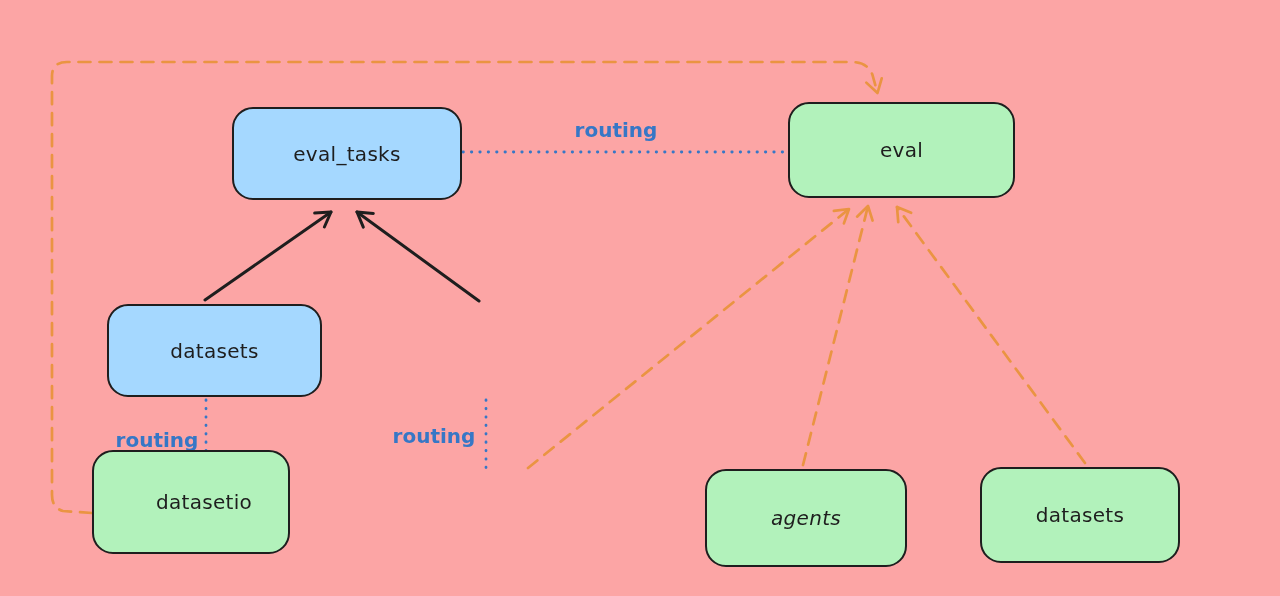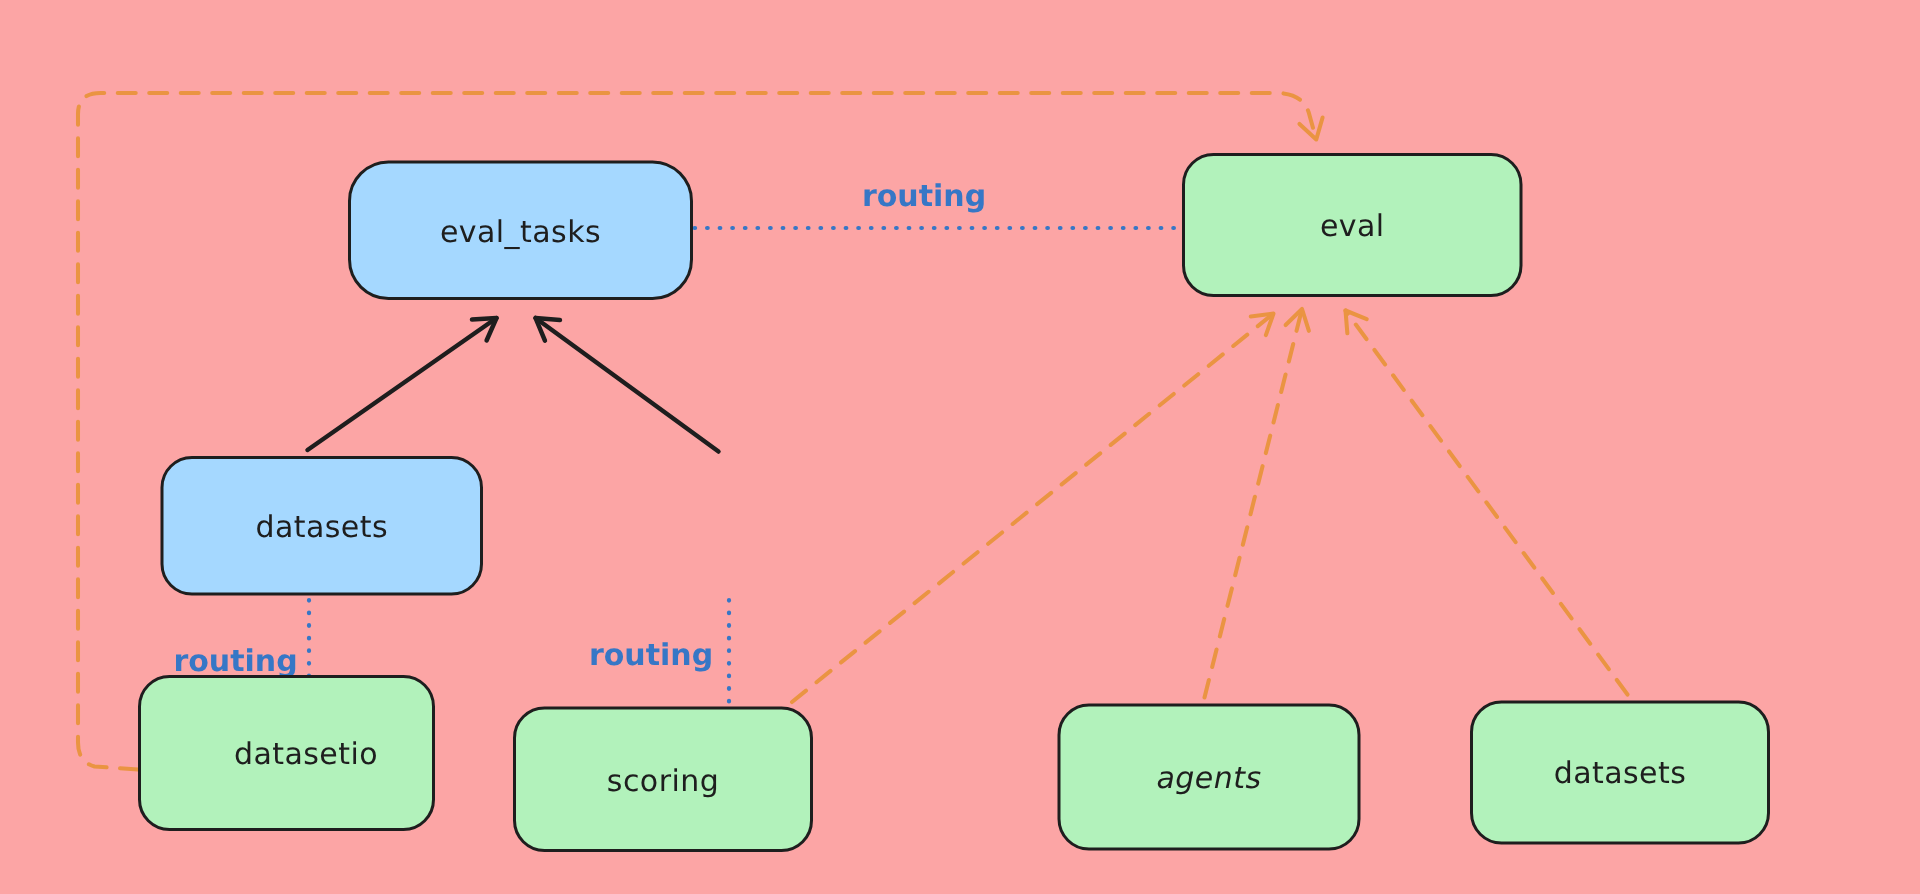--- a/index.html
+++ b/index.html
@@ -88,40 +88,37 @@
     <path class="edge-orange" d="M92 513 L63 511 Q52 508 52 495 L52 76 Q52 62 67 62 L851 62 Q868 62 872.5 75 L877.5 93" marker-end="url(#mo)" stroke="#ea9442"></path>
     <path class="edge-orange" d="M528 468 L849 209" marker-end="url(#mo)" stroke="#ea9442"></path>
     <path class="edge-orange" d="M803 465 L868 206" marker-end="url(#mo)" stroke="#ea9442"></path>
     <path class="edge-orange" d="M1085 463 L897 207" marker-end="url(#mo)" stroke="#ea9442"></path>
 
     <text class="routing-label" x="616" y="137">routing</text>
     <text class="routing-label" x="157" y="447">routing</text>
     <text class="routing-label" x="434" y="443">routing</text>
   </svg>
 
-  <div class="node blue" style="left:232px; top:107px; width:230px; height:93px;border-radius:27px;">
+  <div class="node blue" style="left:232px; top:107px; width:230px; height:93px;">
     <span>eval_tasks</span>
   </div>
 
   <div class="node green" style="left:788px; top:102px; width:227px; height:96px;">
     <span>eval</span>
   </div>
 
   <div class="node blue" style="left:107px; top:304px; width:215px; height:93px;">
     <span>datasets</span>
   </div>
 
 
   <div class="node green" style="left:92px; top:450px; width:198px; height:104px;padding-left:26px;">
     <span>datasetio</span>
   </div>
 
-  <div class="node green" style="left:342px; top:471px; width:200px; height:97px;">
-    <span>scoring</span>
-  </div>
 
   <div class="node green" style="left:705px; top:469px; width:202px; height:98px;font-style:italic;">
     <span>agents</span>
   </div>
 
   <div class="node green" style="left:980px; top:467px; width:200px; height:96px;">
     <span>datasets</span>
   </div>
 
 </div>

